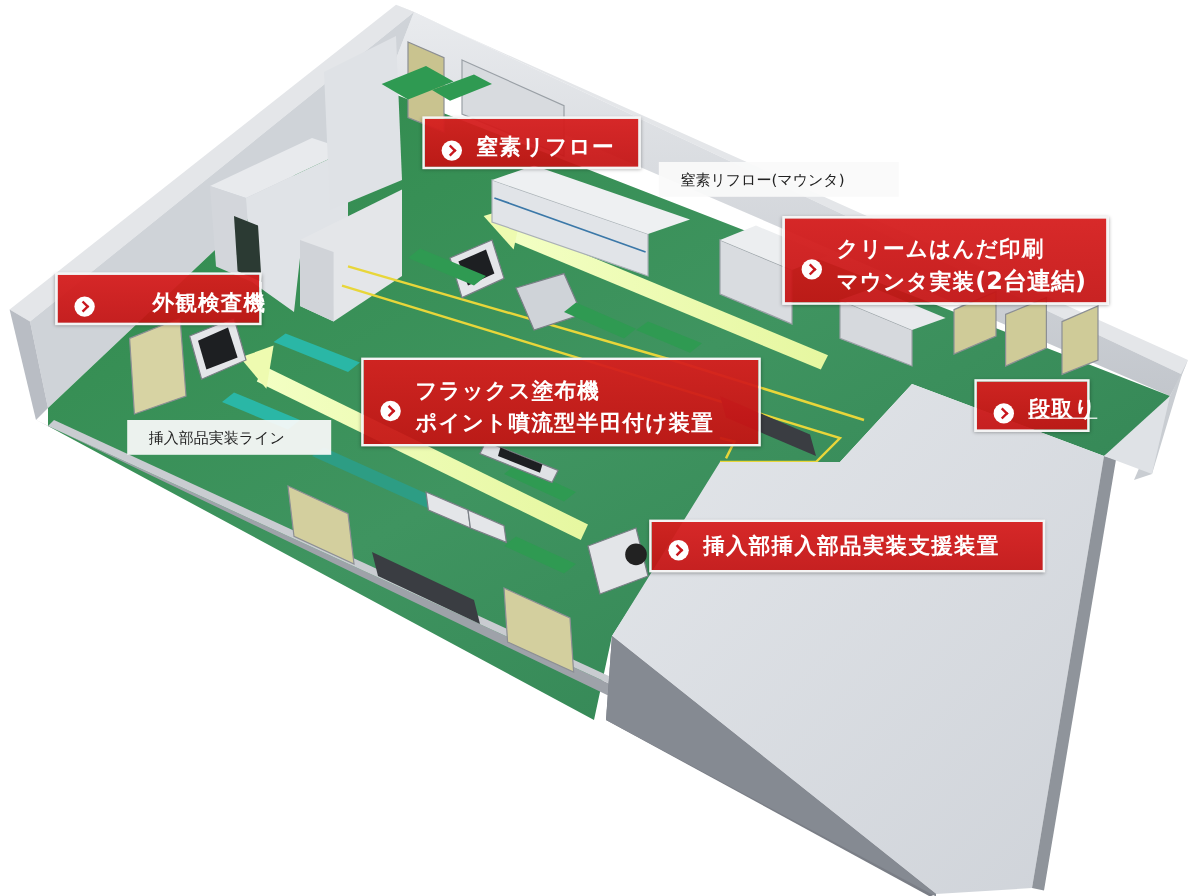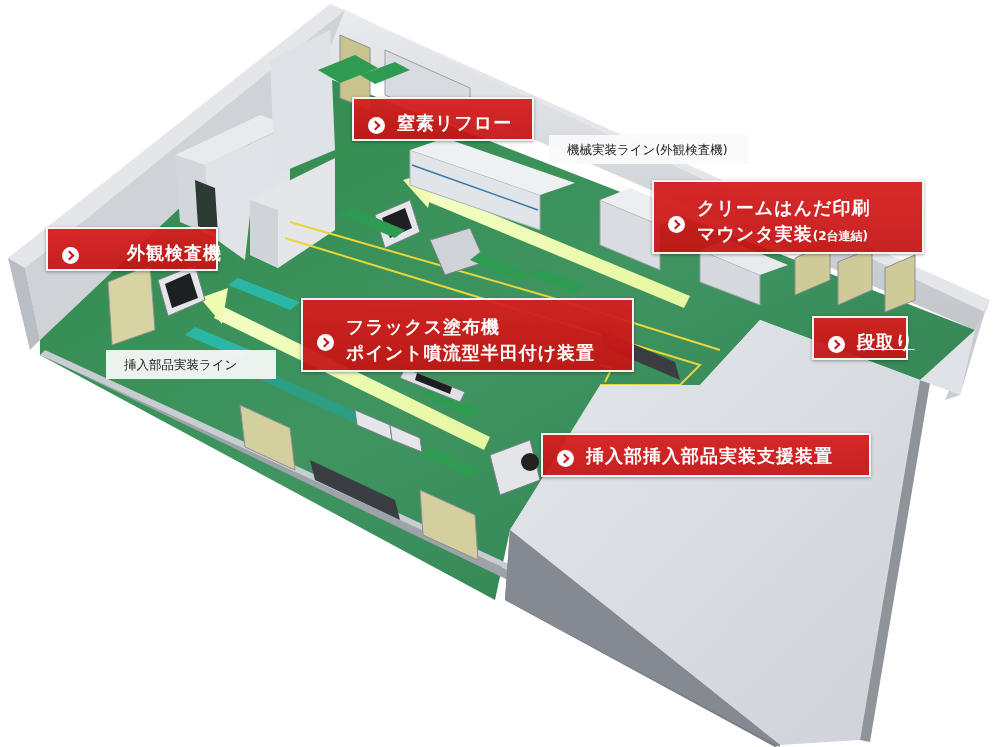--- a/index.html
+++ b/index.html
@@ -19,21 +19,21 @@
       flex: 0 0 auto; width: 17px; height: 17px; border-radius: 50%;
       background: #ffffff; position: relative; margin-right: 12px;
     }
     .callout .chev::after {
       content: ""; position: absolute; left: 4px; top: 5px;
       width: 5px; height: 5px; border-right: 2.5px solid #c8161d; border-top: 2.5px solid #c8161d;
       transform: rotate(45deg);
     }
     .callout .lines { display: flex; flex-direction: column; }
     .callout .line { font-size: 18px; line-height: 26px; letter-spacing: 1px; white-space: nowrap; }
-    .callout .line small { font-size: 12px; letter-spacing: 0; }
+    .callout .line small { font-size: 20px; letter-spacing: 0; }
     .caption {
       position: absolute; box-sizing: border-box;
       background: rgba(250,250,250,0.93);
       color: #222; font-size: 12.5px; line-height: 26px; padding: 0 18px;
       white-space: nowrap;
     }
   </style>
 </head>
 <body>
 
@@ -204,15 +204,15 @@
     </span>
 </div>
 
 <div class="callout" style="left:541px;top:433px;width:330px;height:44px;padding-top:2px;">
   <span class="chev" style="margin-top:5px;"></span>
   <span class="lines">
       <span class="line">挿入部挿入部品実装支援装置</span>
     </span>
 </div>
 
-<div class="caption" style="left:549px;top:135px;width:200px;height:29px;line-height:29px;">機械実装ライン(外観検査機)</div>
+<div class="caption" style="left:549px;top:135px;width:200px;height:29px;line-height:29px;">窒素リフロー(マウンタ)</div>
 
 <div class="caption" style="left:106px;top:350px;width:170px;height:29px;line-height:29px;">挿入部品実装ライン</div>
 
 </body></html>

